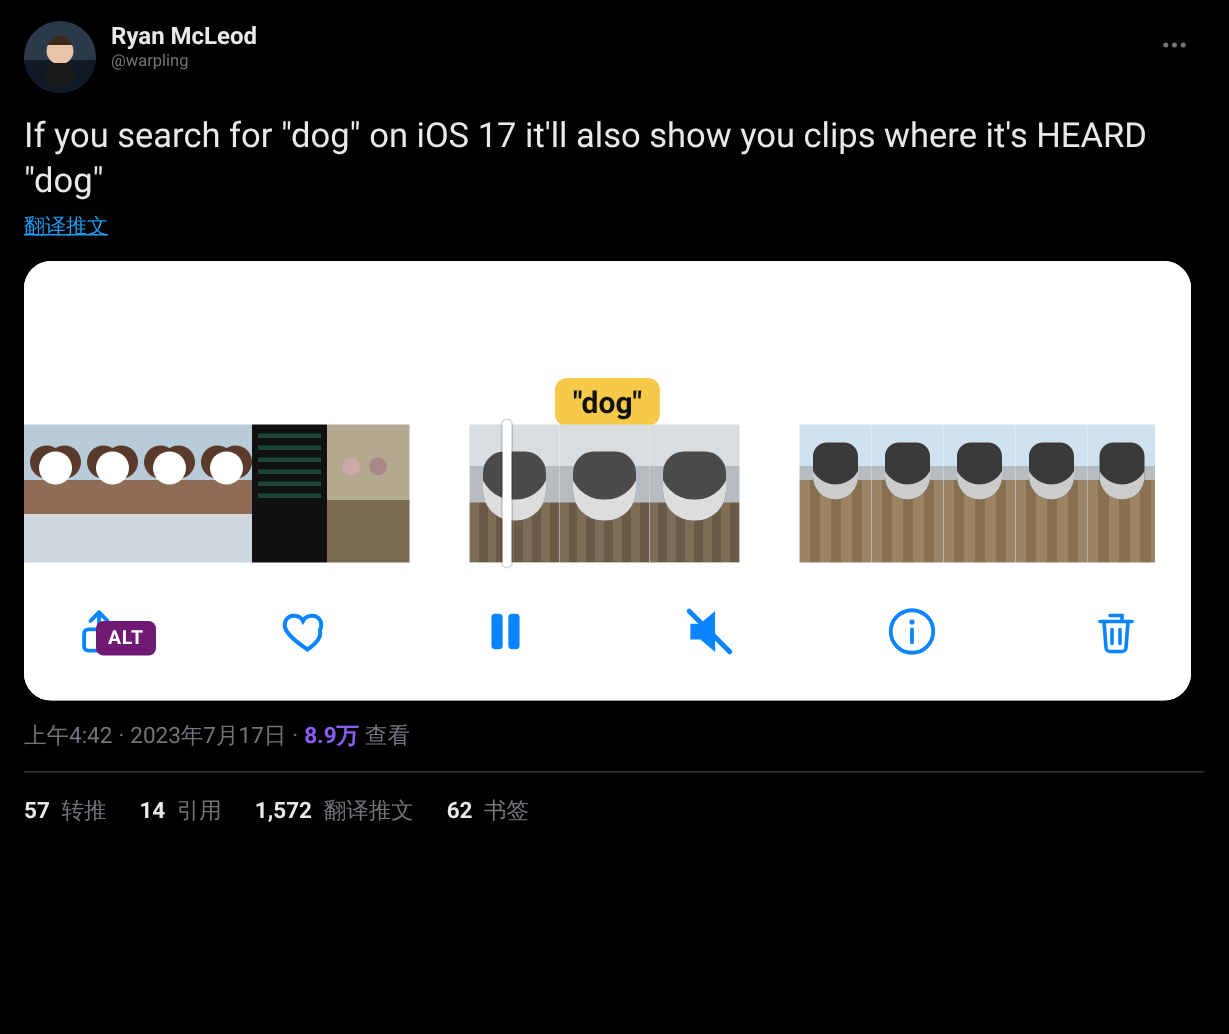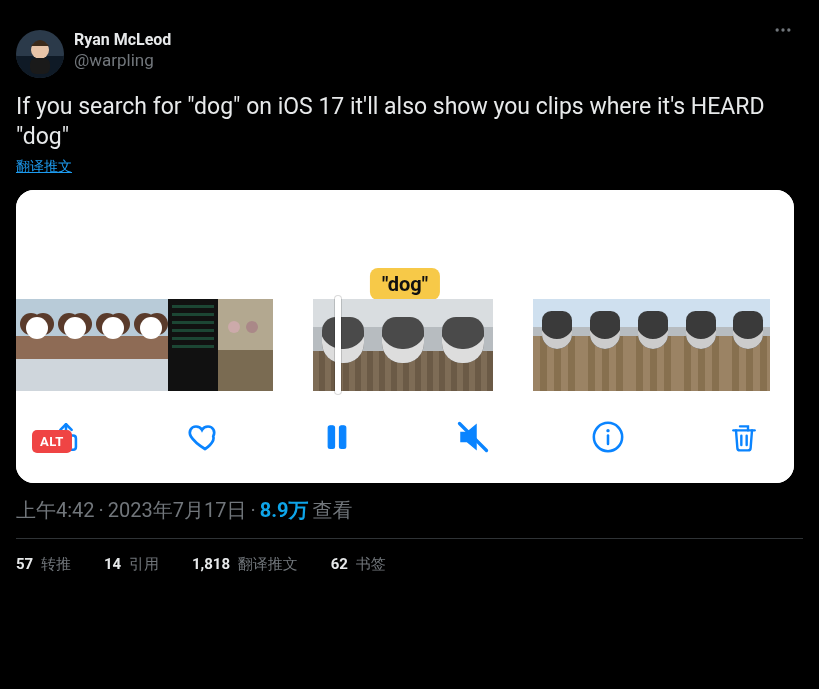--- a/index.html
+++ b/index.html
@@ -1,23 +1,23 @@
 <!DOCTYPE html>
 <html><head>
 <meta charset="utf-8">
 <style>
   * { box-sizing: border-box; margin: 0; padding: 0; }
   html, body { width: 819px; height: 689px; background: #000; font-family: -apple-system, BlinkMacSystemFont, "Segoe UI", Roboto, Helvetica, Arial, sans-serif; color: #e7e9ea; overflow: hidden; }
   .tweet { padding: 14px 16px 0 16px; position: relative; }
-  .header { display: flex; align-items: flex-start; gap: 10px; margin-top: 16px; }
+  .header { display: flex; align-items: flex-start; gap: 10px; }
   .avatar { width: 48px; height: 48px; border-radius: 50%; overflow: hidden; flex-shrink: 0; }
   .avatar svg { display: block; }
   .names { display: flex; flex-direction: column; line-height: 1.25; }
   .display-name { font-weight: 700; font-size: 16px; color: #e7e9ea; }
-  .handle { font-size: 17px; color: #71767b; }
+  .handle { font-size: 11px; color: #71767b; }
   .more { position: absolute; top: 14px; right: 20px; color: #71767b; display: flex; align-items: center; justify-content: center; width: 32px; height: 32px; }
   .body-text { font-size: 23px; line-height: 1.3; color: #e7e9ea; margin-top: 14px; font-weight: 400; }
   .translate { color: #1d9bf0; font-size: 14px; margin-top: 6px; display: inline-block; text-align: right; }
 
   .media { margin-top: 14px; background: #fff; border-radius: 18px; overflow: hidden; width: 778px; position: relative; }
   .media-top { height: 108px; background: #fff; position: relative; }
   .tag { position: absolute; left: 50%; transform: translateX(-50%); top: 78px; background: #f7c948; color: #111; font-weight: 700; font-size: 20px; padding: 4px 12px; border-radius: 8px; }
   .tick { position: absolute; left: 57%; top: 120px; width: 12px; height: 5px; background: #f7c948; }
   .timeline { display: flex; align-items: center; background: #fff; height: 95px; padding: 0; }
   .group { display: flex; gap: 0; }
@@ -42,26 +42,26 @@
   .thumb.schnauzer::after { content:""; position:absolute; top:18px; left:50%; transform:translateX(-50%); width:42px; height:46px; background:#4a4a4a; border-radius:14px 14px 20px 20px; box-shadow: inset 0 -16px 0 -2px #ddd; }
   .thumb.deck { background: linear-gradient(#cfe0ef 30%, #b7bcc0 30%); }
   .thumb.deck::before { content:""; position:absolute; bottom:0; left:0; right:0; height:55px; background: repeating-linear-gradient(90deg,#9b8364 0 7px,#87704f 7px 14px); }
   .thumb.deck::after { content:""; position:absolute; top:12px; left:50%; transform:translateX(-50%); width:30px; height:38px; background:#3a3a3a; border-radius:10px 10px 16px 16px; box-shadow: inset 0 -12px 0 -2px #ccc; }
   .playhead { position:absolute; top:-3px; bottom:-3px; left:22px; width:6px; background:#fff; border-radius:3px; box-shadow: 0 0 0 1px rgba(0,0,0,0.15); z-index:2; }
 
   .toolbar { display:flex; align-items:center; justify-content:space-between; padding: 22px 28px 24px 28px; background:#fff; }
   .tbtn { width:44px; height:44px; display:flex; align-items:center; justify-content:center; color:#0a84ff; }
   .tbtn svg { stroke:#0a84ff; }
 
-  .alt-badge { position:absolute; left:16px; bottom:30px; background:#ef4444; color:#fff; font-size:13px; font-weight:700; padding:4px 8px; border-radius:5px; letter-spacing:0.5px; }
+  .alt-badge { position:absolute; left:48px; bottom:30px; background:#701a75; color:#fff; font-size:13px; font-weight:700; padding:4px 8px; border-radius:5px; letter-spacing:0.5px; }
 
-  .meta { margin-top: 14px; color:#71767b; font-size:20px; display:flex; align-items:center; gap:4px; }
-  .meta .strong { color:#0ea5e9; font-weight:700; }
+  .meta { margin-top: 14px; color:#71767b; font-size:15px; display:flex; align-items:center; gap:4px; }
+  .meta .strong { color:#8b5cf6; font-weight:700; }
   .divider { border:none; border-top:1px solid #2f3336; margin:14px 0 0 0; }
-  .stats { display:flex; gap:33px; padding:16px 0 0 0; font-size:15px; color:#71767b;text-align:right; }
+  .stats { display:flex; gap:22px; padding:16px 0 0 0; font-size:15px; color:#71767b;text-align:right; }
   .stats .n { color:#e7e9ea; font-weight:700; margin-right:4px; }
 </style>
 </head>
 <body>
 
 <div class="tweet">
 
   <div class="header">
     <div class="avatar">
       <svg width="48" height="48" viewBox="0 0 48 48">
@@ -172,17 +172,17 @@
     <span> · </span>
     <span class="strong">8.9万</span>
     <span> 查看</span>
   </div>
 
   <hr class="divider">
 
   <div class="stats">
     <div><span class="n">57</span><span> 转推</span></div>
     <div><span class="n">14</span><span> 引用</span></div>
-    <div><span class="n">1,818</span><span> 翻译推文</span></div>
+    <div><span class="n">1,572</span><span> 翻译推文</span></div>
     <div><span class="n">62</span><span> 书签</span></div>
   </div>
 
 </div>
 
 </body></html>

